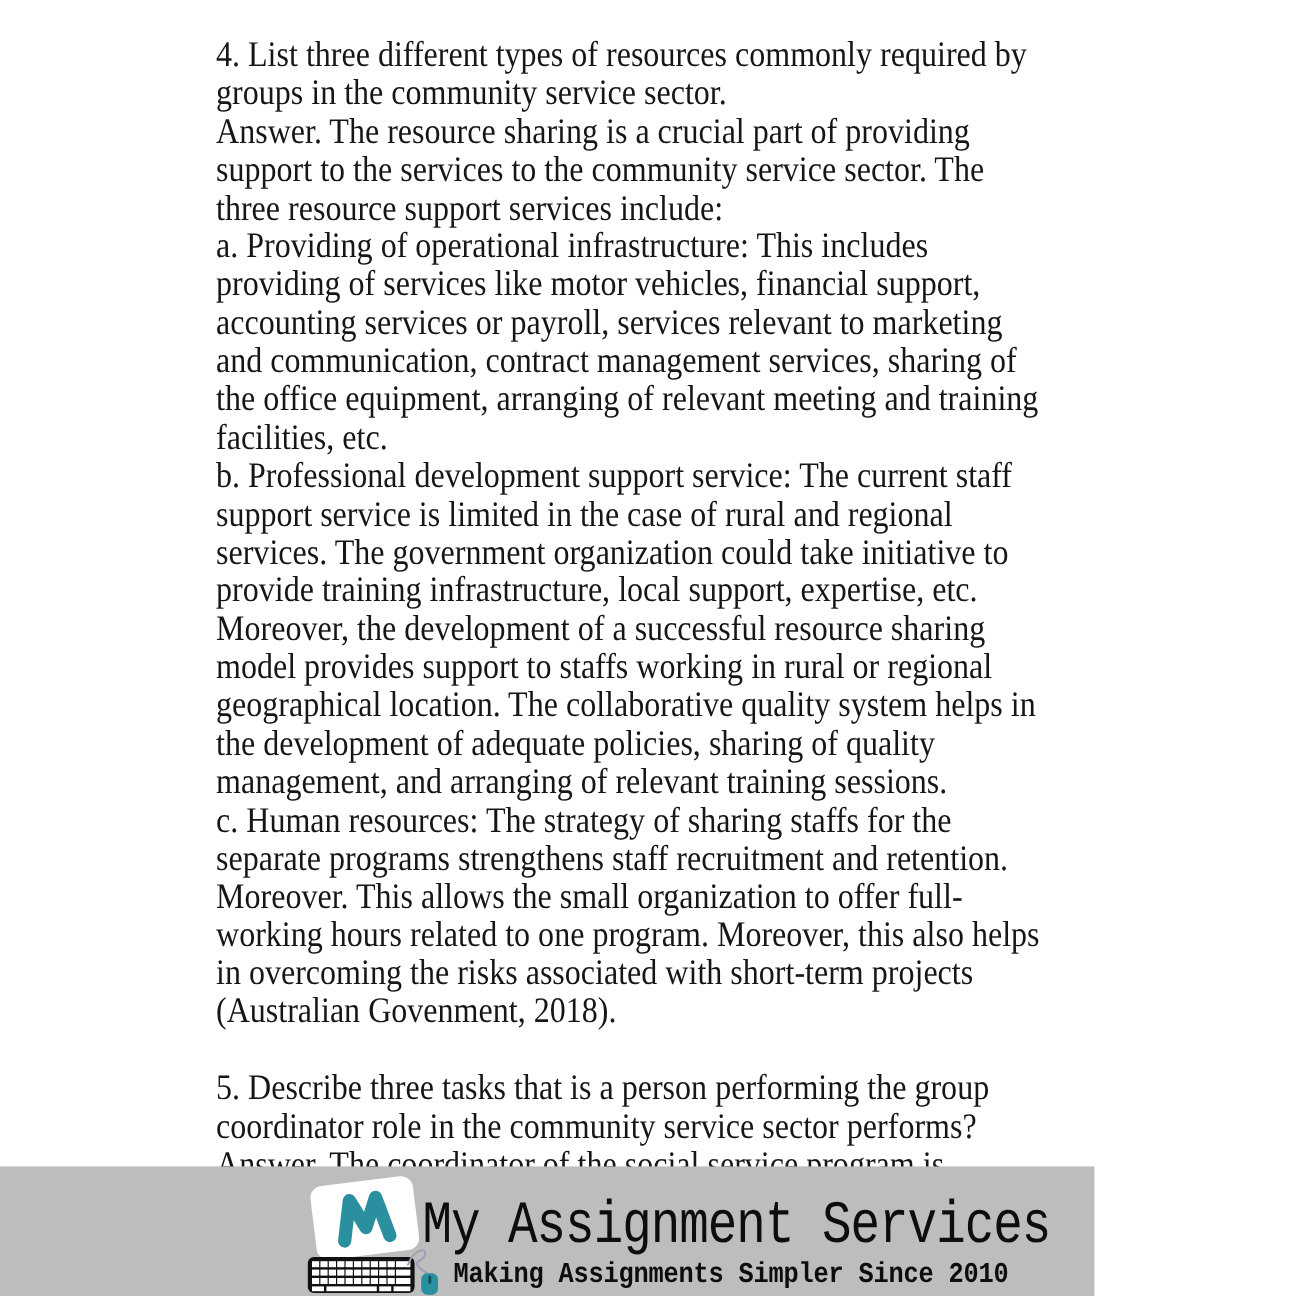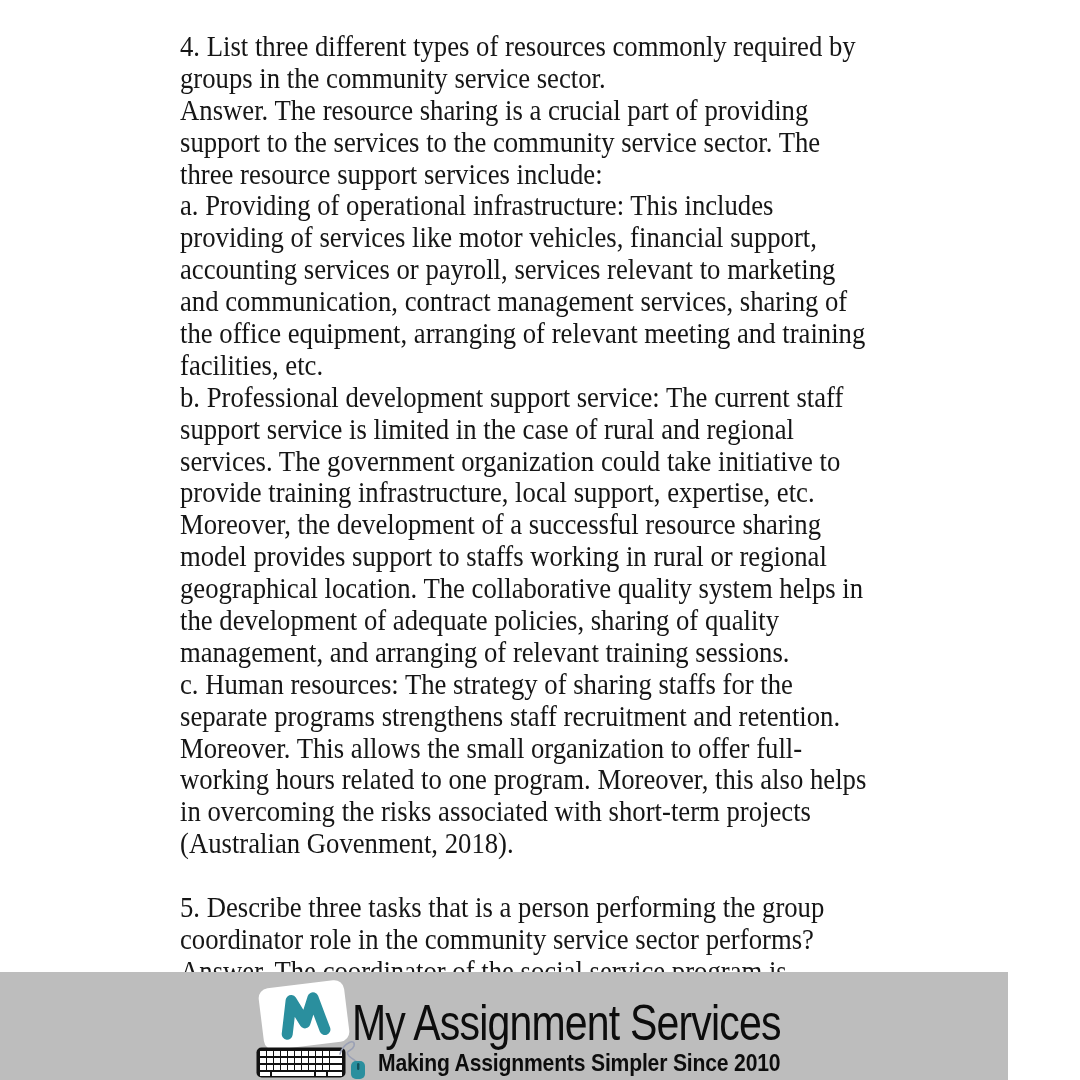--- a/index.html
+++ b/index.html
@@ -29,23 +29,23 @@
   }
   .doc .line{
     height:31.9px;
     line-height:31.9px;
     white-space:nowrap;
   }
   
   .footer{
     position:absolute;
     left:0; top:972px;
-    width:1008px; height:108px;
+    width:912px; height:108px;
     background:var(--band);
-    font-family:Liberation Sans, sans-serif;
+    font-family:Liberation Mono, monospace;
   }
   .logo-tile{
     position:absolute;
     left:261px; top:12px;
     width:86px; height:62px;
     background:#ffffff;
     border-radius:10px;
     transform:rotate(-7deg);
     display:flex;align-items:center;justify-content:center;
   }

